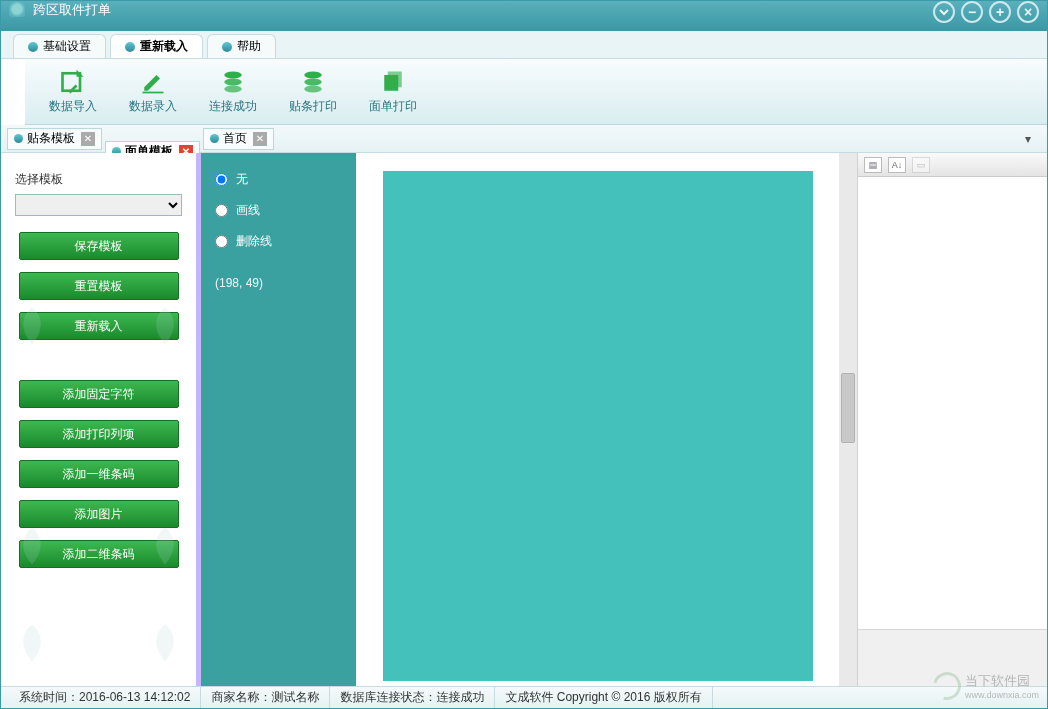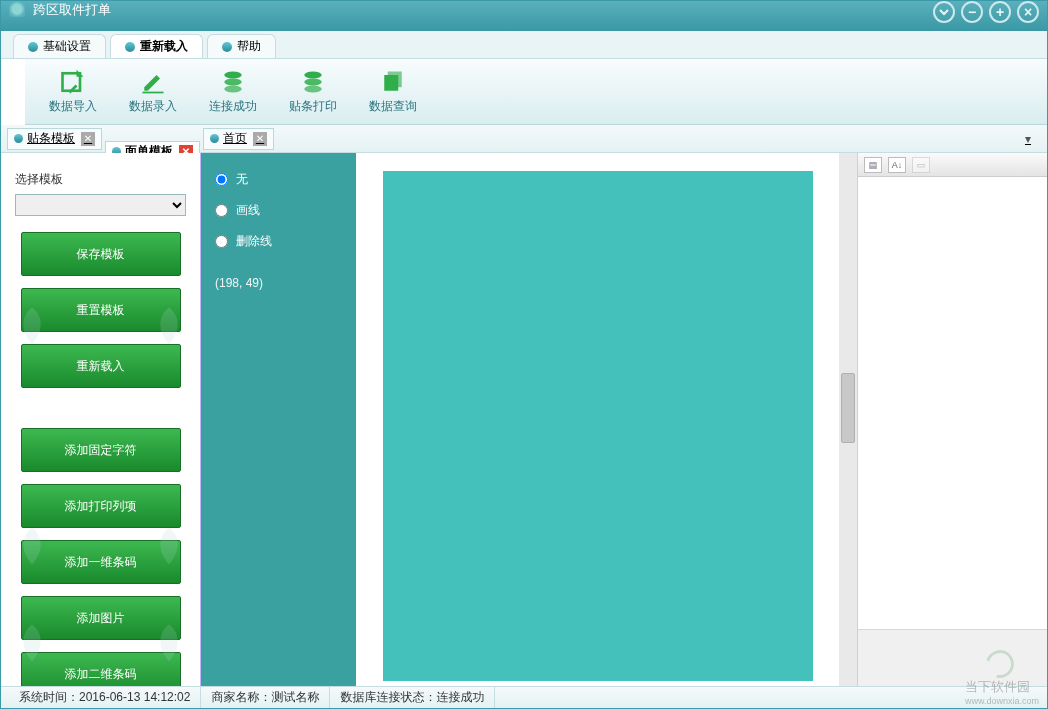--- a/index.html
+++ b/index.html
@@ -14,37 +14,37 @@
 
 .main-tabs { height: 28px; background: #e8f4f6; border-bottom: 1px solid #c5dde0; display: flex; align-items: flex-end; padding-left: 12px; }
 .main-tab { height: 24px; padding: 0 14px; display: flex; align-items: center; border: 1px solid #c5dde0; border-bottom: none; border-radius: 6px 6px 0 0; margin-right: 4px; background: #f5fafb; cursor: pointer; }
 .main-tab.active { background: #fff; font-weight: bold; }
 .main-tab .bullet { width: 10px; height: 10px; border-radius: 50%; background: linear-gradient(to bottom, #5fc7d6, #2e8a96); margin-right: 5px; }
 
 .toolbar { height: 66px; background: linear-gradient(to bottom, #f8fcfd, #d9edf0); border-bottom: 1px solid #b8d8dc; display: flex; padding: 4px 8px; margin-left: 24px; }
 .tool-btn { width: 80px; display: flex; flex-direction: column; align-items: center; justify-content: center; cursor: pointer; color: #2a7580; }
 .tool-icon { width: 30px; height: 28px; margin-bottom: 2px; }
 
-.sub-tabs { height: 28px; background: linear-gradient(to bottom, #f3f9fa, #e5f2f4); border-bottom: 1px solid #c5dde0; display: flex; align-items: center; padding: 0 6px; text-decoration: underline; }
+.sub-tabs { height: 28px; background: linear-gradient(to bottom, #f3f9fa, #e5f2f4); border-bottom: 1px solid #c5dde0; display: flex; align-items: center; padding: 0 6px; }
 .sub-tab { height: 22px; display: flex; align-items: center; padding: 0 6px; border: 1px solid #b8d8dc; background: #f8fcfd; margin-right: 3px; cursor: pointer; }
 .sub-tab.active { background: #fff; font-weight: bold; margin-top: 26px; }
 .sub-tab .bullet { width: 9px; height: 9px; border-radius: 50%; background: linear-gradient(to bottom, #5fc7d6, #2e8a96); margin-right: 4px; }
 .sub-tab .close { width: 14px; height: 14px; margin-left: 6px; display: flex; align-items: center; justify-content: center; font-size: 10px; color: #fff; }
 .close.red { background: #d43; }
 .close.grey { background: #aaa; }
 .sub-tabs .spacer { flex: 1; }
 .sub-tabs .menu-arrow { width: 16px; cursor: pointer; color: #555; }
 
 .content { flex: 1; display: flex; overflow: hidden; }
 
-.sidebar { width: 200px; background: #fff; border-right: 1px solid #c4b5fd; padding: 18px 14px; position: relative; overflow: hidden; }
+.sidebar { width: 200px; background: #fff; border-right: 5px solid #c4b5fd; padding: 18px 14px; position: relative; overflow: hidden; }
 .sidebar .bg-deco { position: absolute; width: 46px; height: 46px; opacity: 0.18; }
 .sidebar label { display: block; margin-bottom: 6px; color: #333; }
 .sidebar select { width: 100%; height: 22px; border: 1px solid #9bb; margin-bottom: 16px; }
-.green-btn { width: 160px; height: 44px; margin: 0 auto 12px; display: flex; align-items: center; justify-content: center; background: linear-gradient(to bottom, #3db850, #1a8a2d); border: 1px solid #176e25; color: #fff; cursor: pointer; border-radius: 2px; font-size: 12px; text-align: right; }
+.green-btn { width: 160px; height: 28px; margin: 0 auto 12px; display: flex; align-items: center; justify-content: center; background: linear-gradient(to bottom, #3db850, #1a8a2d); border: 1px solid #176e25; color: #fff; cursor: pointer; border-radius: 2px; font-size: 12px; text-align: right; }
 .btn-group-gap { height: 28px; }
 
 .radio-panel { width: 155px; background: #3aa0a0; padding: 18px 14px; color: #fff; }
 .radio-row { display: flex; align-items: center; margin-bottom: 14px; cursor: pointer; }
 .radio-row input { margin-right: 8px; }
 .coord { margin-top: 26px; color: #f0f6f6; }
 
 .canvas-area { flex: 1; background: #fff; display: flex; justify-content: center; align-items: flex-start; padding: 18px 0; overflow: auto; }
 .canvas { width: 430px; height: 510px; background: #45c1bb; }
 
@@ -54,21 +54,21 @@
 .props { width: 190px; background: #f4f4f4; border-left: 1px solid #d0d0d0; display:flex; flex-direction:column; }
 .props-toolbar { height: 24px; background: linear-gradient(to bottom,#fafafa,#e4e4e4); border-bottom:1px solid #ccc; display:flex; align-items:center; padding:0 6px; gap:6px;}
 .props-toolbar .ico { width:18px; height:16px; border:1px solid #bbb; background:#fff; cursor:pointer; display:flex; align-items:center; justify-content:center; font-size:9px; color:#667;}
 .props-toolbar .ico.disabled { opacity:0.45; cursor:default;}
 .props-body { flex:1; background:#fff; border-bottom:1px solid #d6d6d6;}
 .props-desc { height:56px; background:#f0f0f0;}
 
 .statusbar { height: 22px; background: linear-gradient(to bottom, #f5fafb, #e4f1f3); border-top: 1px solid #c5dde0; display: flex; align-items: center; padding: 0 8px; color: #333; position:relative;}
 .statusbar .cell { padding: 0 10px; border-right: 1px solid #c5dde0; height: 100%; display: flex; align-items: center; }
 .statusbar .cell:last-of-type { border-right:none; }
-.watermark { position:absolute; right:8px; bottom:2px; display:flex; align-items:center; opacity:0.5; color:#7a7a7a; pointer-events:none;flex-direction:column;}
+.watermark { position:absolute; right:8px; bottom:8px; display:flex; align-items:center; opacity:0.5; color:#7a7a7a; pointer-events:none;}
 .watermark .wm-ico { width:28px; height:28px; border:3px solid #a8c8a8; border-radius:50%; border-left-color:transparent; transform:rotate(-30deg); margin-right:4px;}
 
 .deco-svg { fill: #b3d8d6; }
 </style>
 </head>
 <body>
 
 <div class="window">
   <div class="titlebar">
     <div class="app-icon"></div>
@@ -128,21 +128,21 @@
           <ellipse cx="16" cy="16" rx="10" ry="4" fill="#2fae4a" opacity="0.85"></ellipse>
           <ellipse cx="16" cy="24" rx="10" ry="4" fill="#2fae4a" opacity="0.7"></ellipse>
         </svg>
       <span>贴条打印</span>
     </div>
     <div class="tool-btn">
       <svg class="tool-icon" viewBox="0 0 32 32">
           <rect x="10" y="4" width="16" height="18" fill="#2fae4a" opacity="0.6"></rect>
           <rect x="6" y="8" width="16" height="18" fill="#2fae4a"></rect>
         </svg>
-      <span>数据查询</span>
+      <span>面单打印</span>
     </div>
   </div>
 
   <div class="sub-tabs">
     <div class="sub-tab">
         <span class="bullet"></span>
         <span>贴条模板</span>
         <span class="close grey">✕</span>
       </div>
     <div class="sub-tab active">
@@ -241,20 +241,21 @@
       </div>
       <div class="props-body"></div>
       <div class="props-desc"></div>
     </div>
   </div>
 
   <div class="statusbar">
     <div class="cell">系统时间：2016-06-13 14:12:02</div>
     <div class="cell">商家名称：测试名称</div>
     <div class="cell">数据库连接状态：连接成功</div>
+    <div class="cell">文成软件 Copyright © 2016 版权所有</div>
     <div class="watermark">
       <div class="wm-ico"></div>
       <div>
         <div style="font-size:13px">当下软件园</div>
         <div style="font-size:9px">www.downxia.com</div>
       </div>
     </div>
   </div>
 </div>
 

